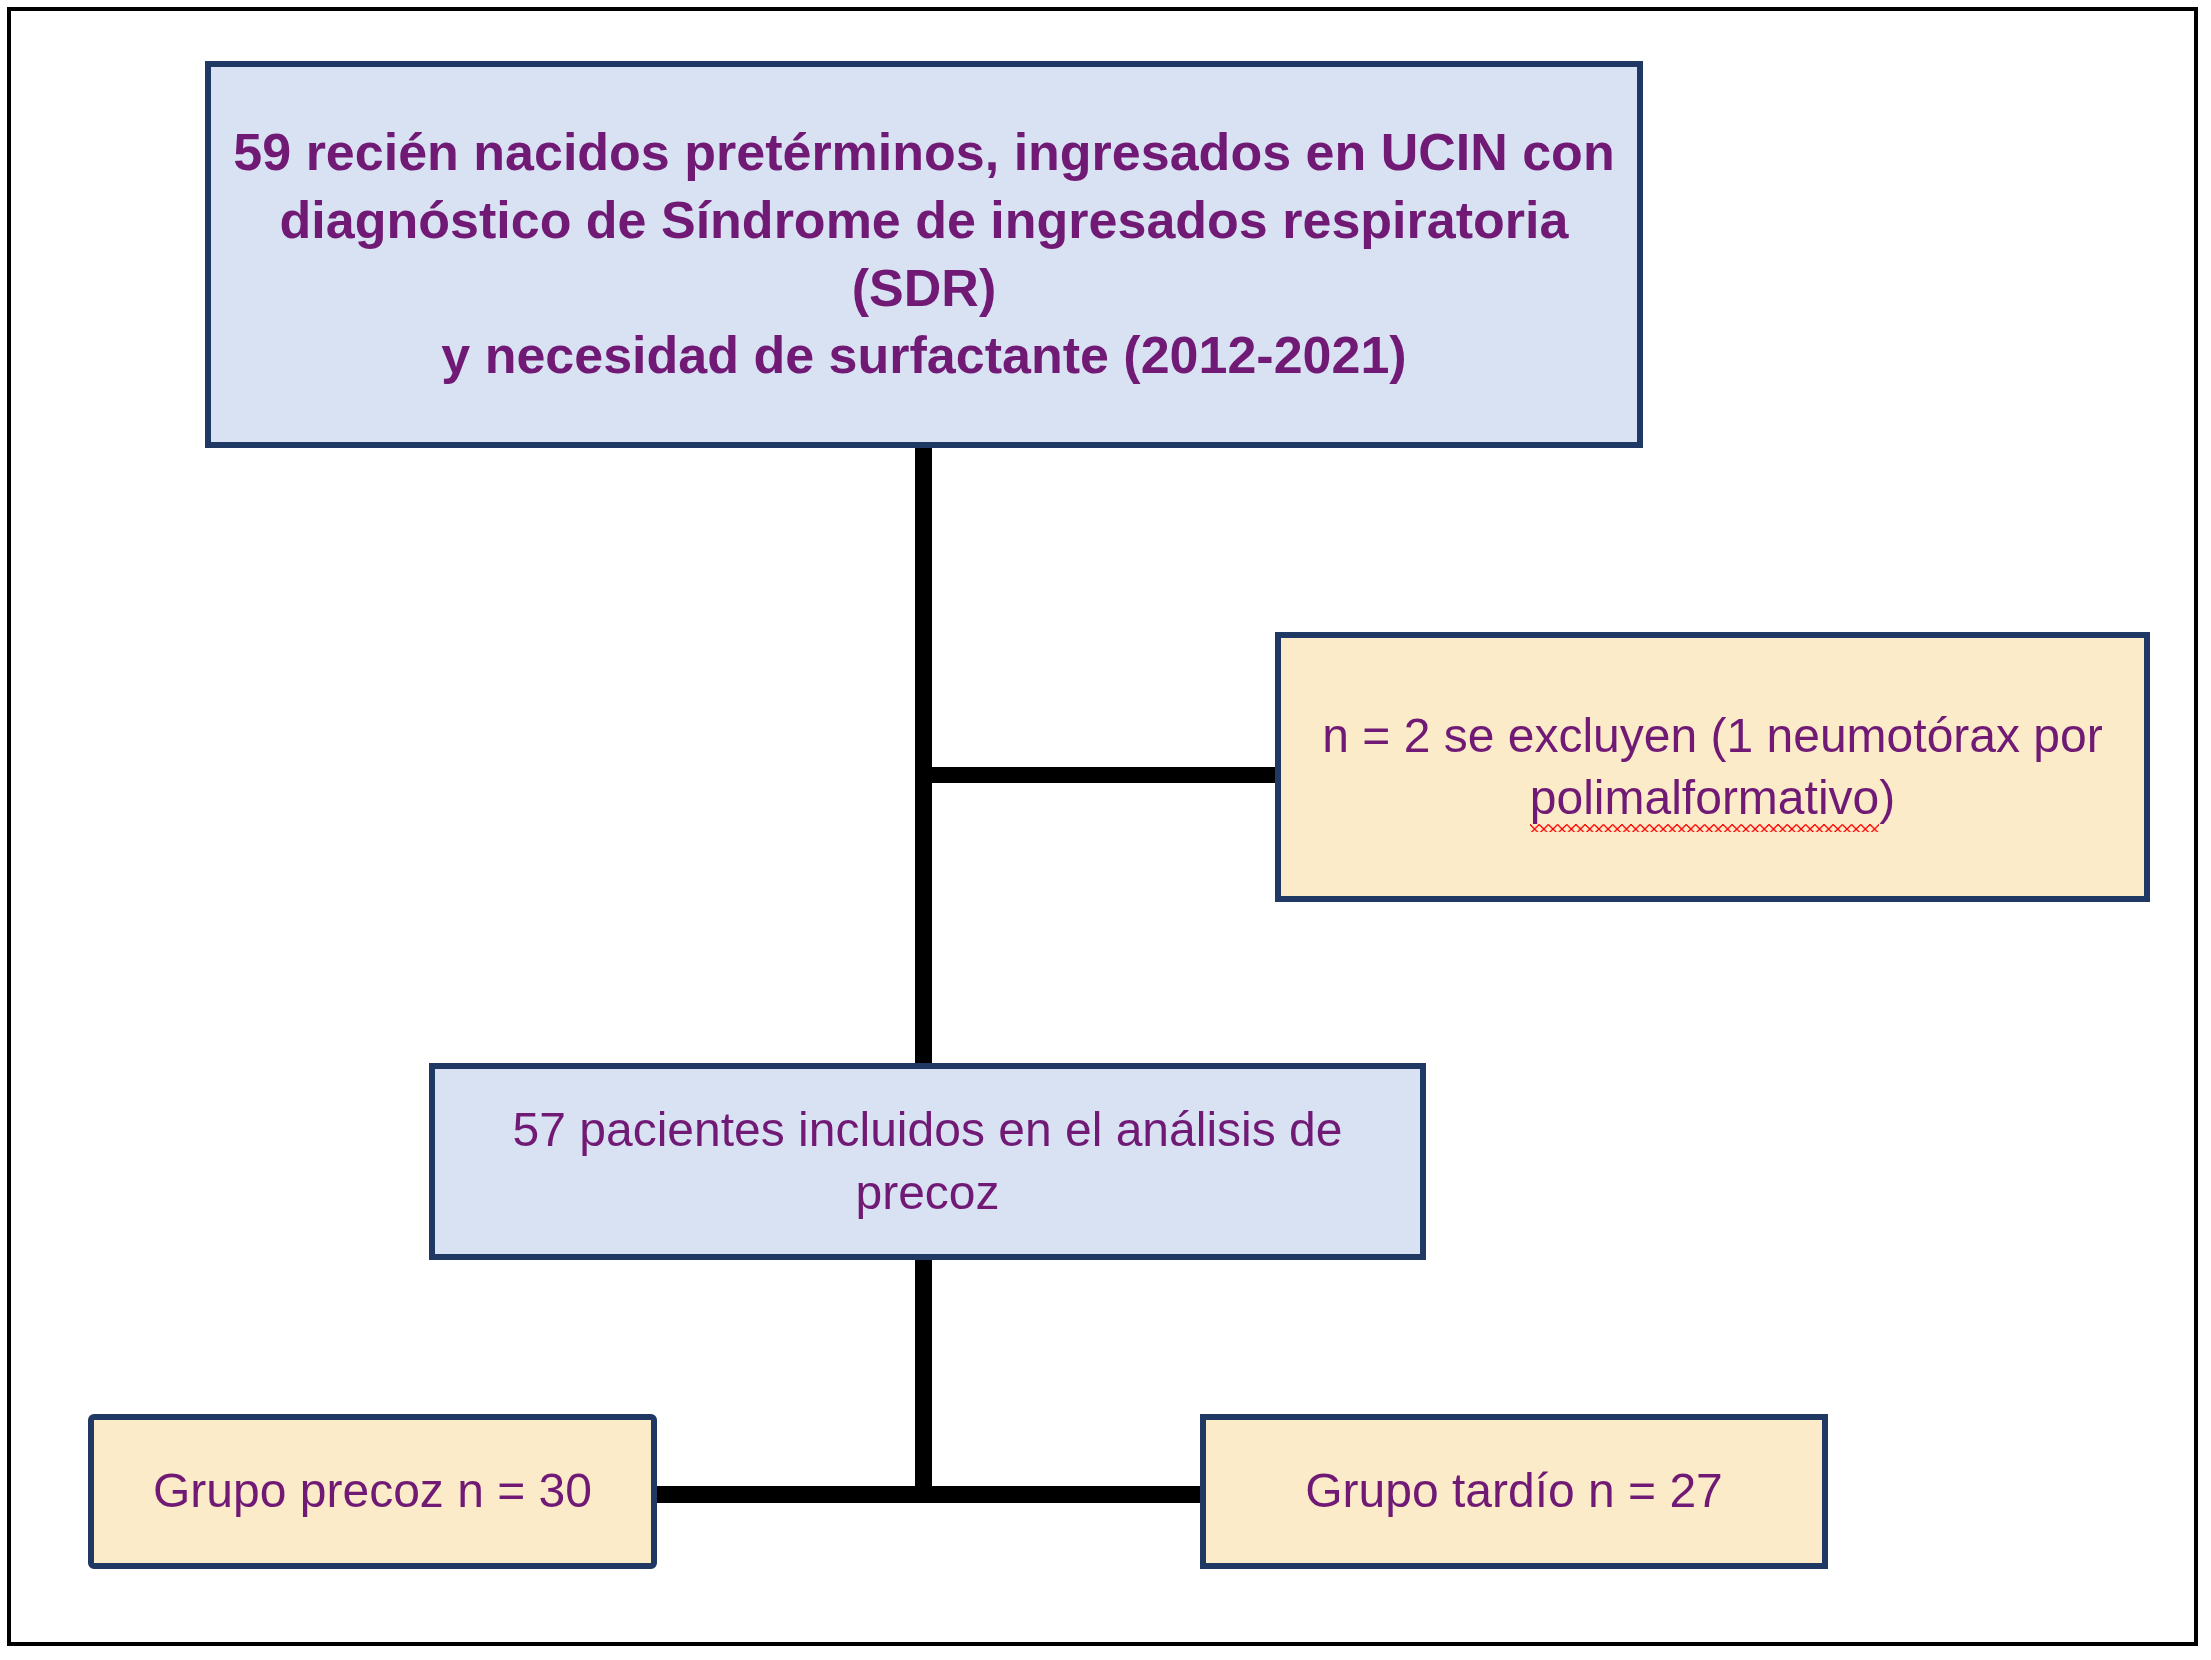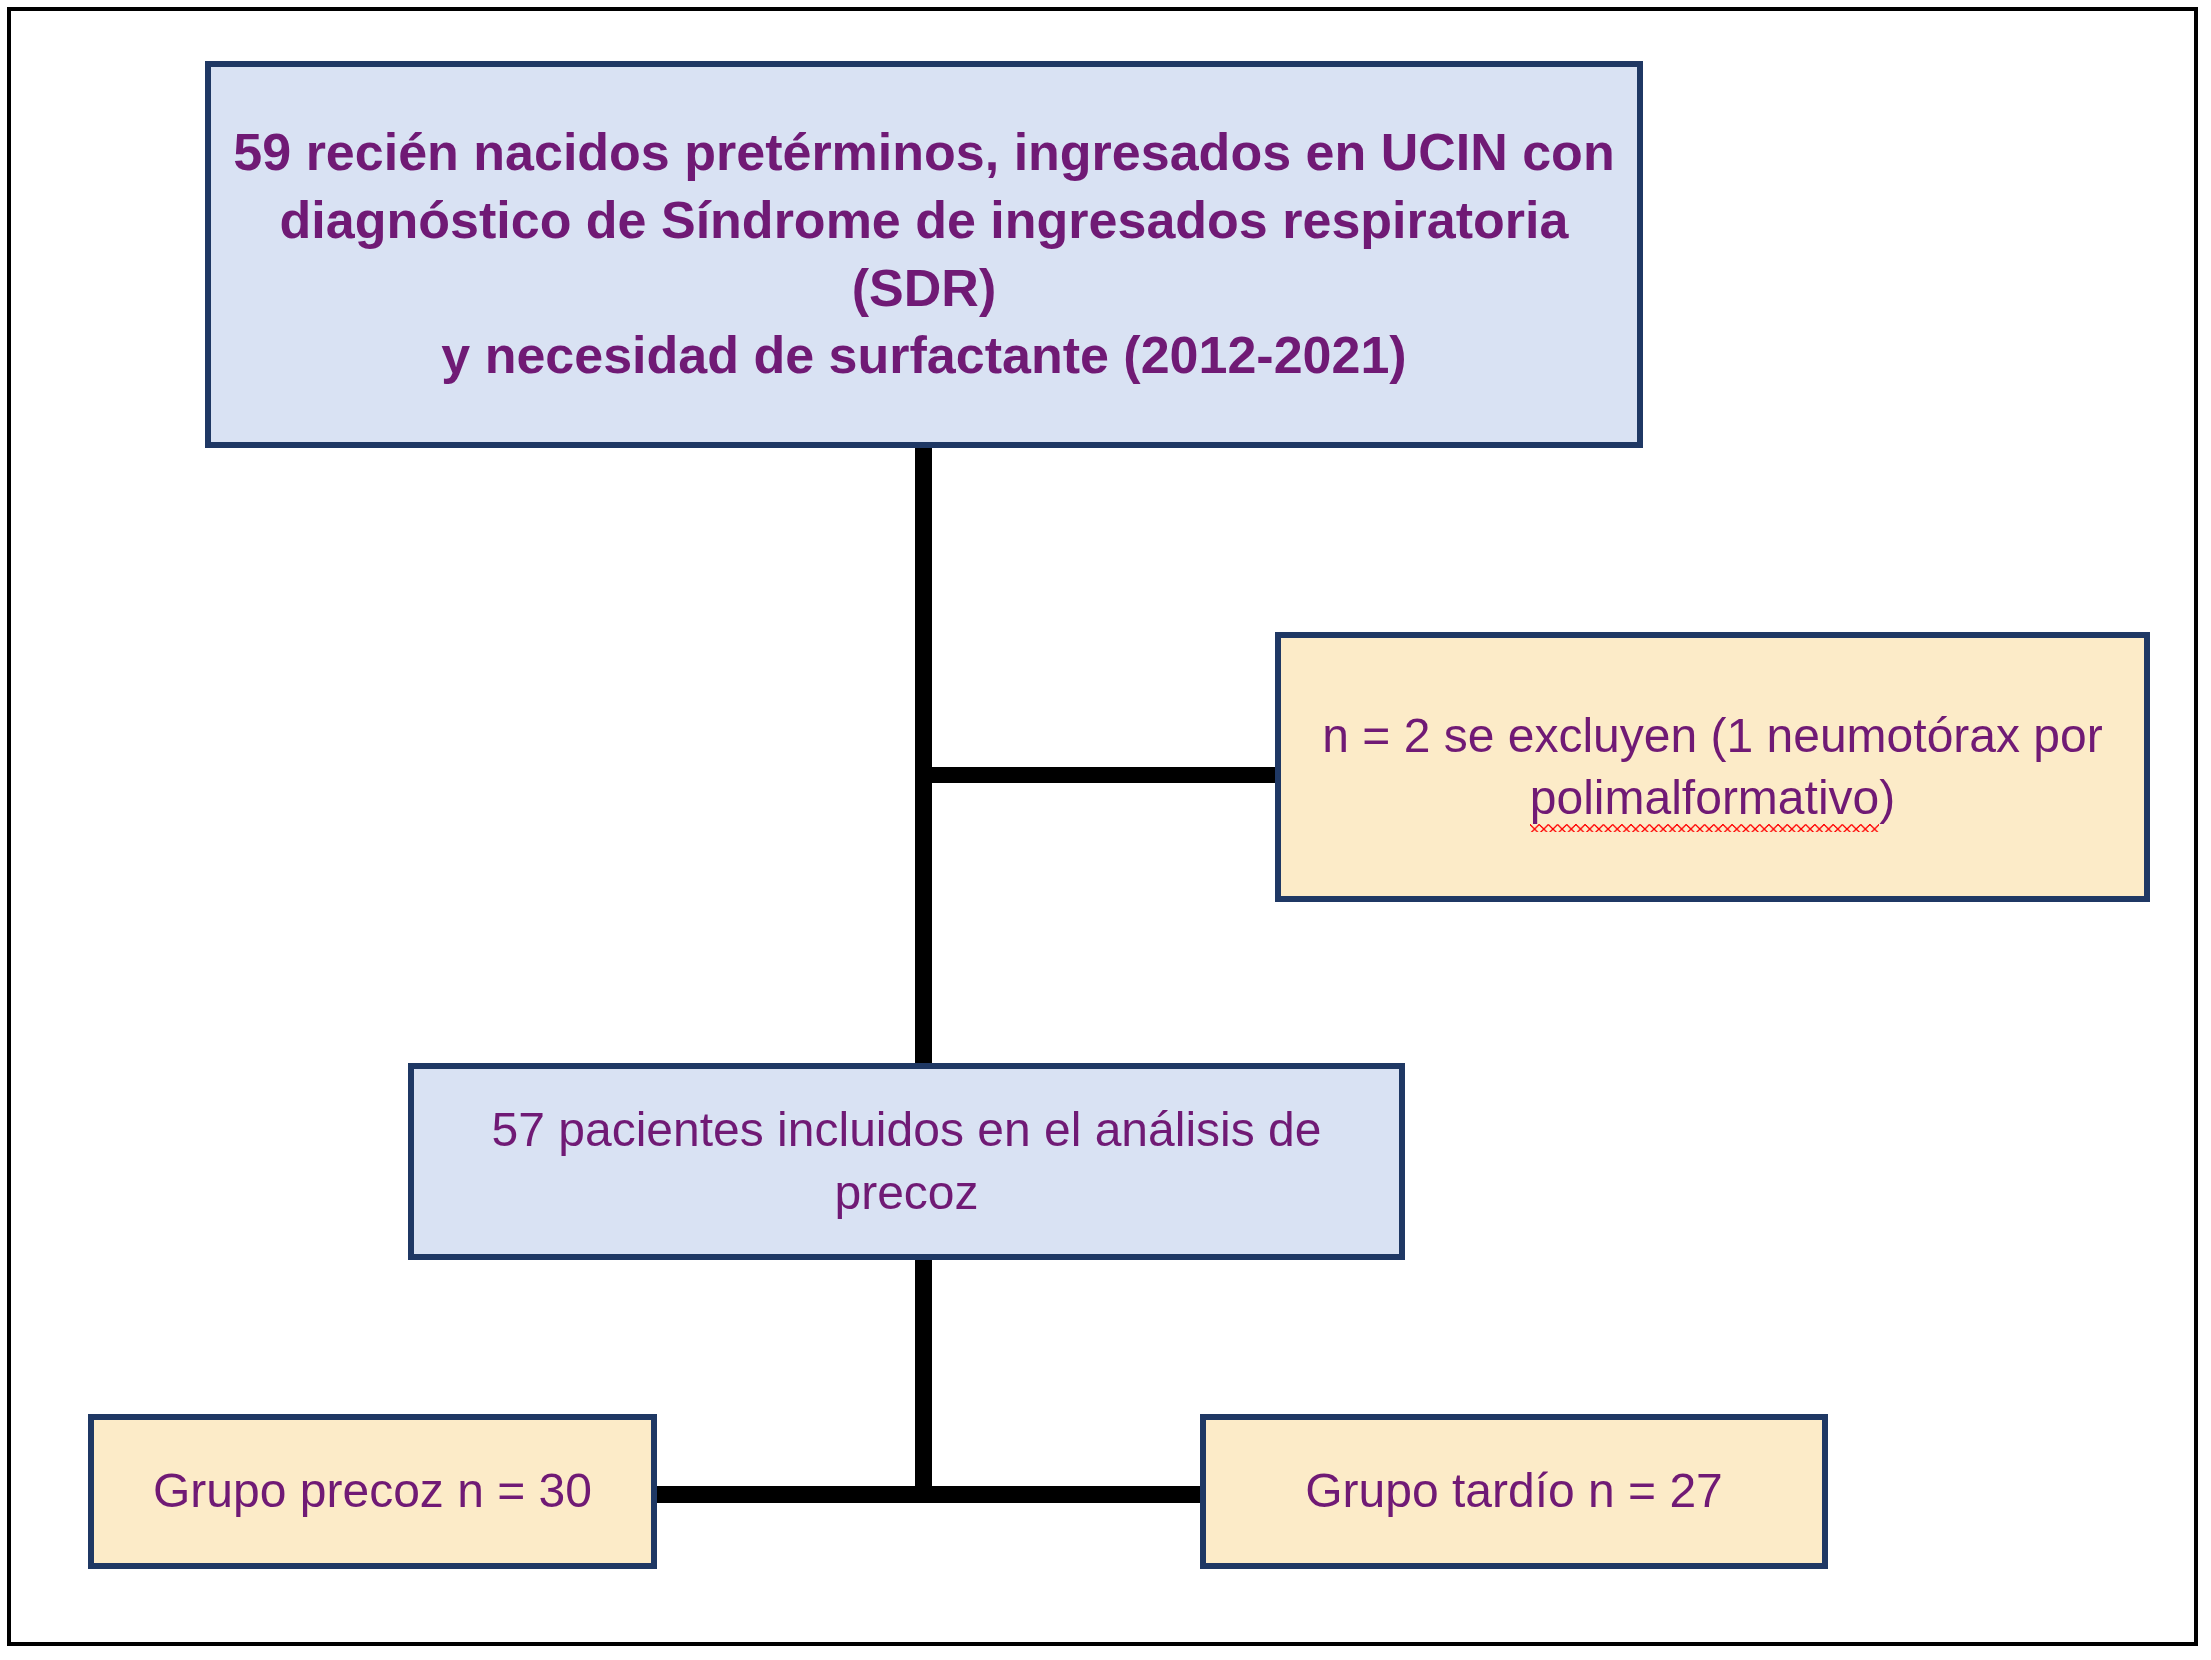--- a/index.html
+++ b/index.html
@@ -54,30 +54,31 @@
     font-size: 52px;
     font-weight: bold;
   }
   #node-excluded {
     left: 1275px; top: 632px;
     width: 875px; height: 270px;
     font-size: 48px;
     font-weight: normal;
   }
   #node-included {
-    left: 408px; top: 1063px;
+    left: 429px; top: 1063px;
     width: 997px; height: 197px;
     font-size: 48px;
     font-weight: normal;
   }
   #node-early {
     left: 88px; top: 1414px;
     width: 569px; height: 155px;
     font-size: 48px;
     font-weight: normal;
+    border-radius: 6px;
   }
   #node-late {
     left: 1200px; top: 1414px;
     width: 628px; height: 155px;
     font-size: 48px;
     font-weight: normal;
   }
 
   
   .edge {

